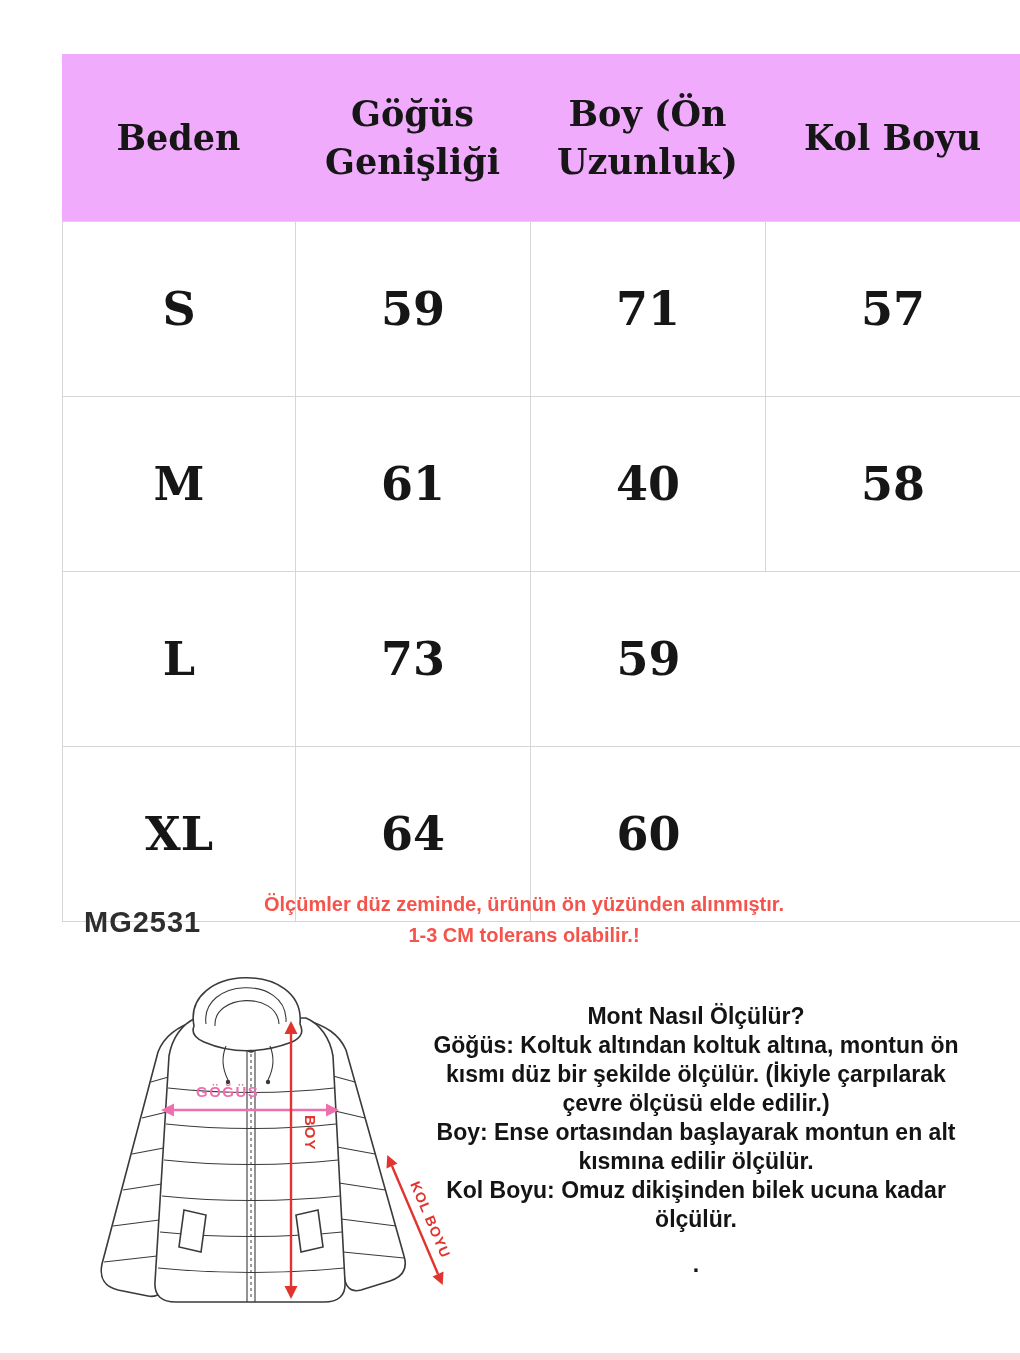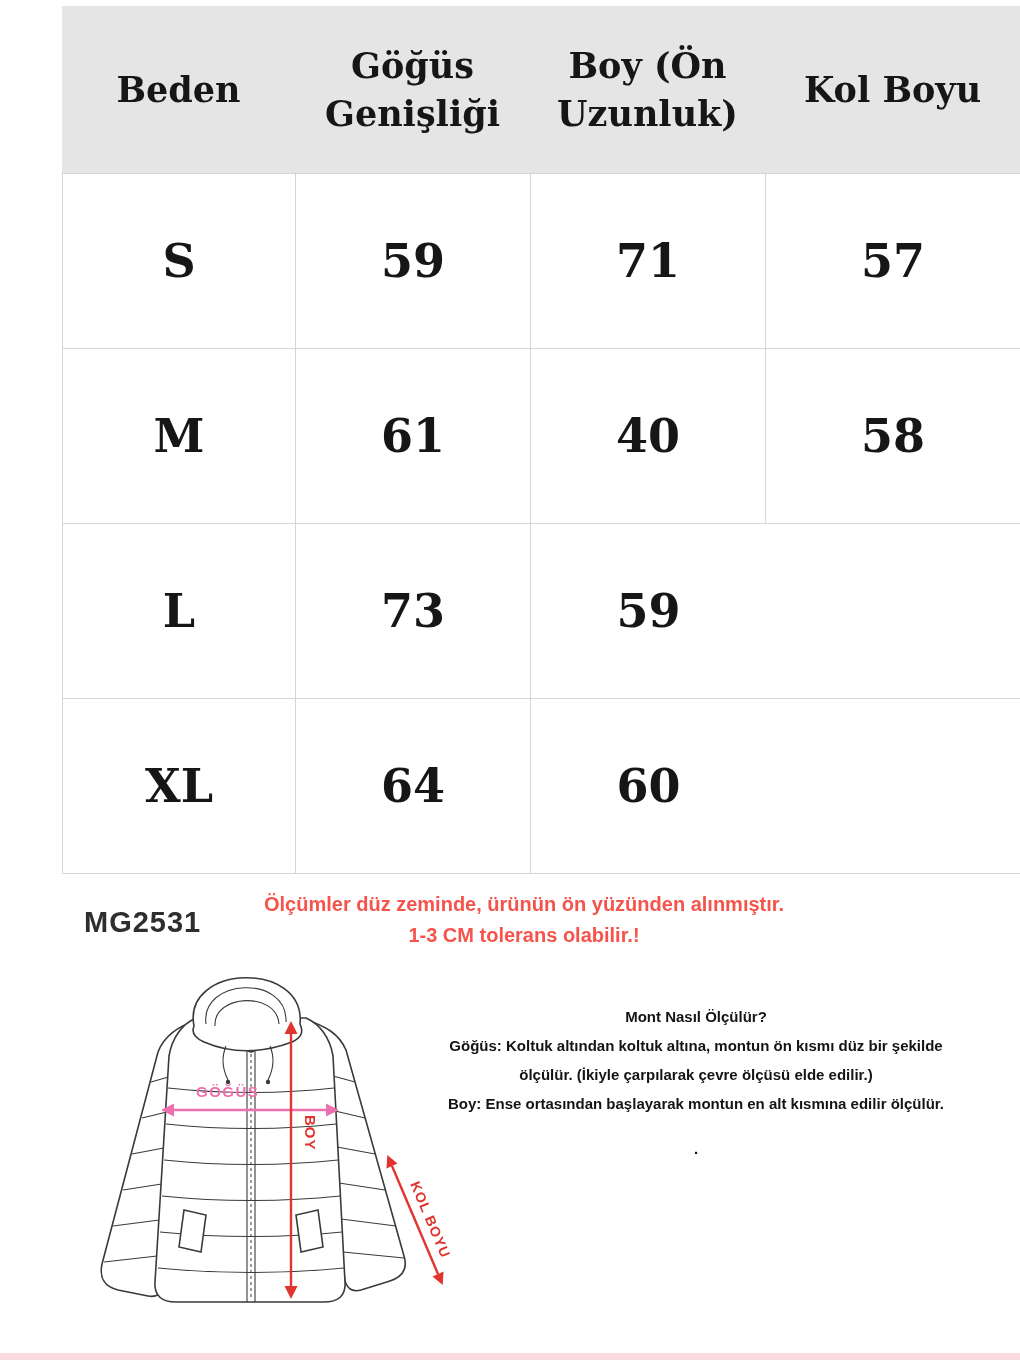--- a/index.html
+++ b/index.html
@@ -6,21 +6,21 @@
   body{
     width:1020px;height:1360px;position:relative;background:#ffffff;
     font-family:"Liberation Sans",sans-serif;overflow:hidden;
   }
   .page{position:absolute;inset:0;background:#ffffff;}
 
   
   .size-table{position:absolute;left:62px;top:6px;width:958px;}
   .thead{
     display:grid;grid-template-columns:233px 235px 235px 1fr;
-    background:#e5e5e5;height:167px;border-bottom:1px solid #d6d6d6;
+    background:#f0abfc;height:167px;border-bottom:1px solid #d6d6d6;margin-top:48px;
   }
   .th{
     display:flex;align-items:center;justify-content:center;text-align:center;
     font-family:"DejaVu Serif",serif;font-weight:700;font-size:35px;
     line-height:1.35;color:#161616;padding:0 12px;
   }
   .trow{
     display:grid;grid-template-columns:233px 235px 235px 1fr;height:174px;
     border-bottom:1px solid #d6d6d6;border-left:1px solid #d6d6d6;
   }
@@ -52,21 +52,21 @@
   .jacket .arrow-red{stroke:#e1342f;stroke-width:2.4;}
   .jacket .head-red{fill:#e1342f;}
   .jacket text{font-family:"Liberation Sans",sans-serif;font-weight:700;}
   .lbl-pink{fill:#ee6fae;font-size:15px;letter-spacing:1.5px;}
   .lbl-red{fill:#e1342f;font-size:15px;letter-spacing:1px;}
   .lbl-red-sm{fill:#e1342f;font-size:14px;letter-spacing:1px;}
 
   
   .instructions{
     position:absolute;left:428px;top:1002px;width:536px;text-align:center;
-    font-size:15px;font-weight:700;line-height:29px;color:#141414;
+    font-size:23px;font-weight:700;line-height:29px;color:#141414;
   }
   .instructions p{margin:0;}
   .instructions .dot{margin-top:16px;}
 
   .bottom-strip{
     position:absolute;left:0;bottom:0;width:100%;height:7px;background:#fadadd;
   }
 </style>
 </head>
 <body>
@@ -185,17 +185,18 @@
       <polygon class="head-red" points="329.3,217 328.5,230.4 339.5,225.6"></polygon>
       <polygon class="head-red" points="384.7,347 374.5,338.4 385.5,333.6"></polygon>
       <text class="lbl-red-sm" transform="translate(352,246) rotate(67)">KOL BOYU</text>
     </g>
   </svg>
 
   <div class="instructions">
     <p>Mont Nasıl Ölçülür?</p>
     <p>Göğüs: Koltuk altından koltuk altına, montun ön kısmı düz bir şekilde ölçülür. (İkiyle çarpılarak çevre ölçüsü elde edilir.)</p>
     <p>Boy: Ense ortasından başlayarak montun en alt kısmına edilir ölçülür.</p>
+    <p>Kol Boyu: Omuz dikişinden bilek ucuna kadar ölçülür.</p>
     <p class="dot">.</p>
   </div>
 
   <div class="bottom-strip"></div>
 </div>
 
 </body></html>

